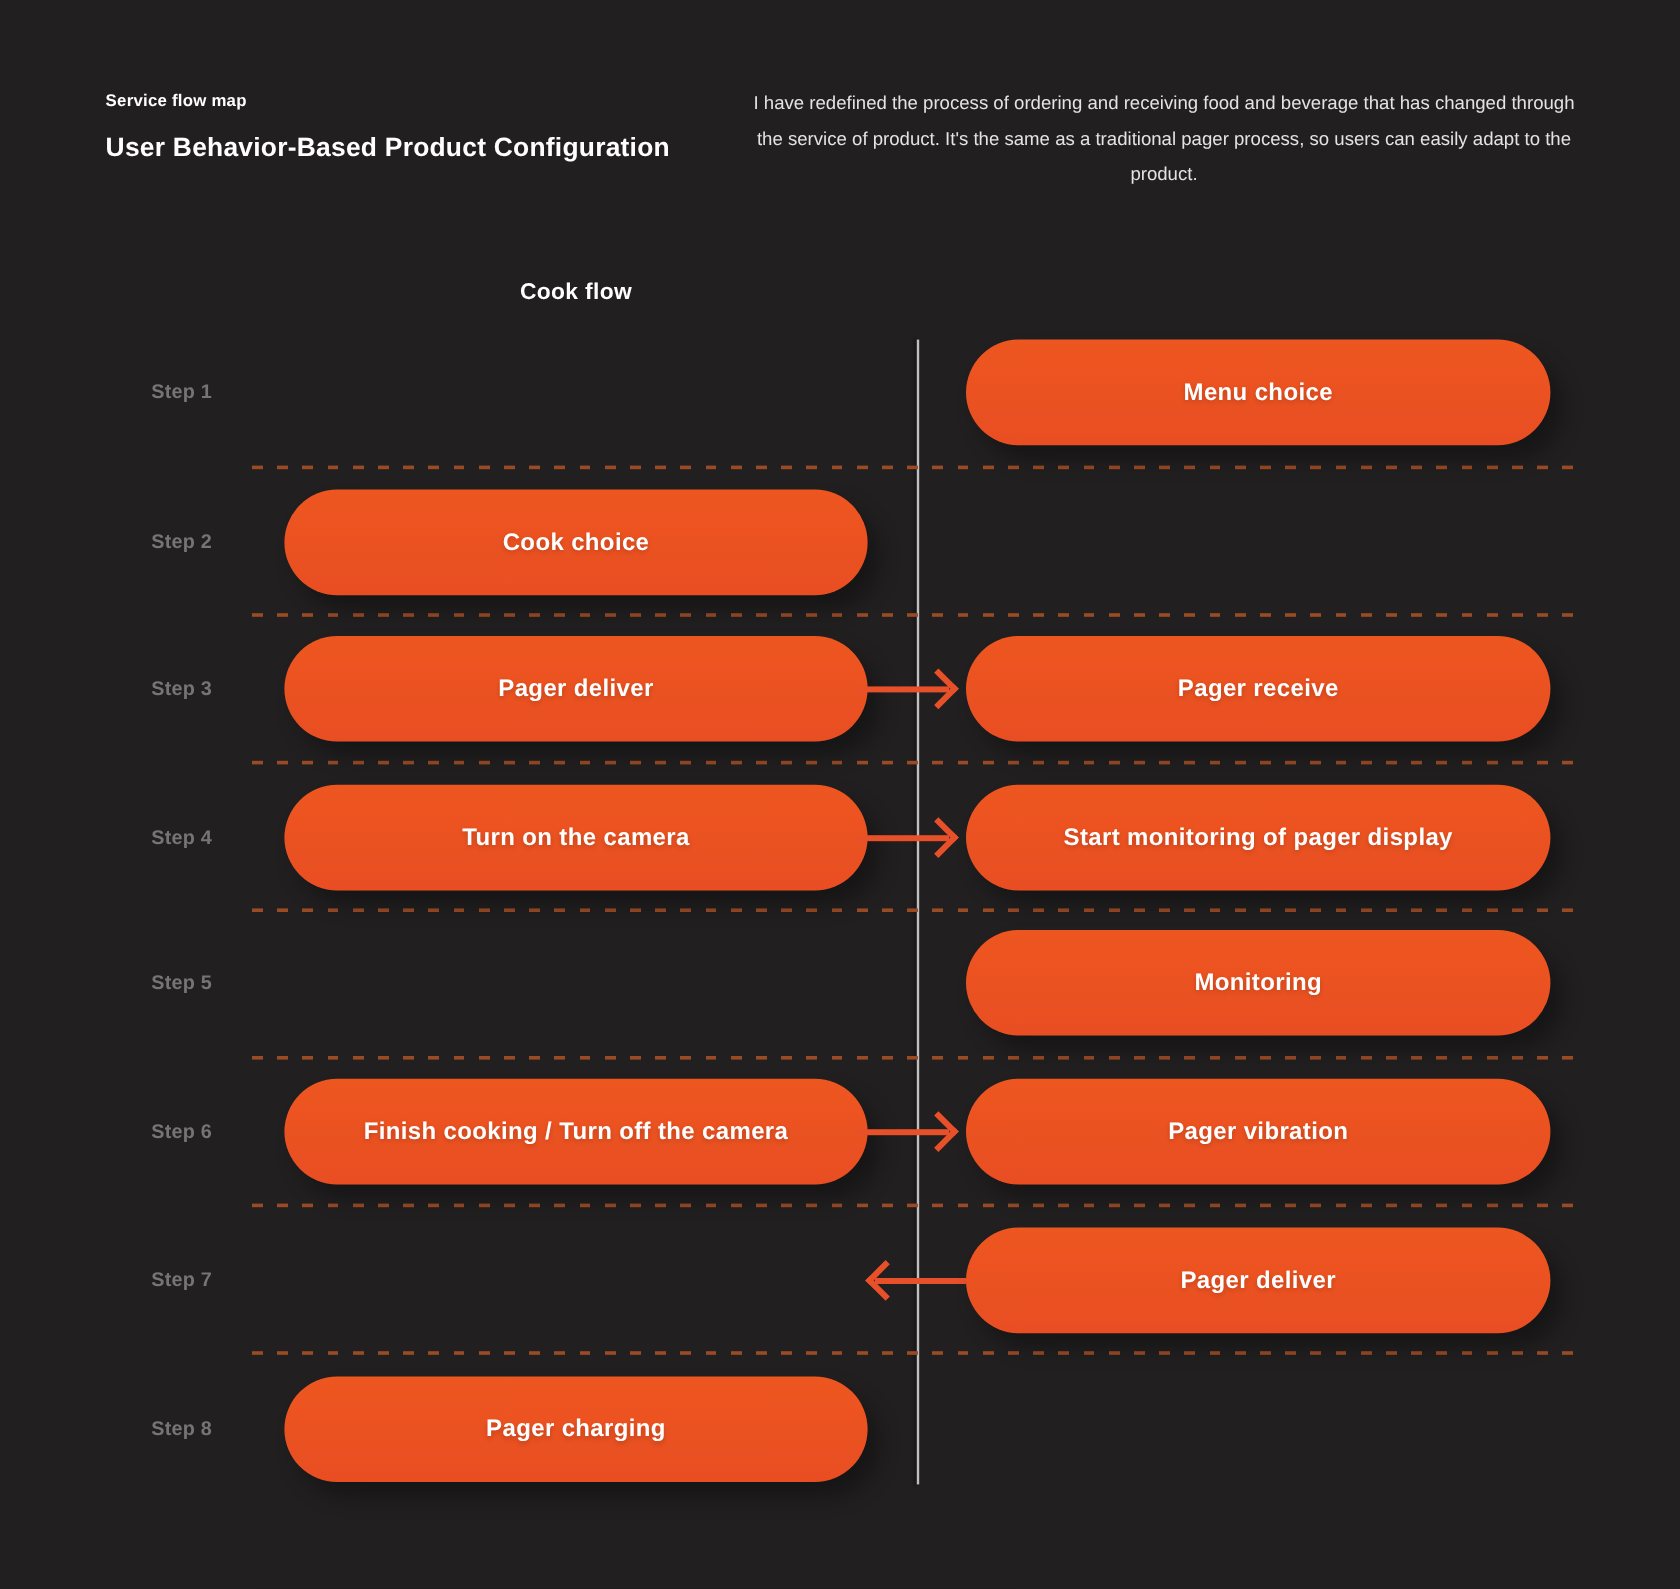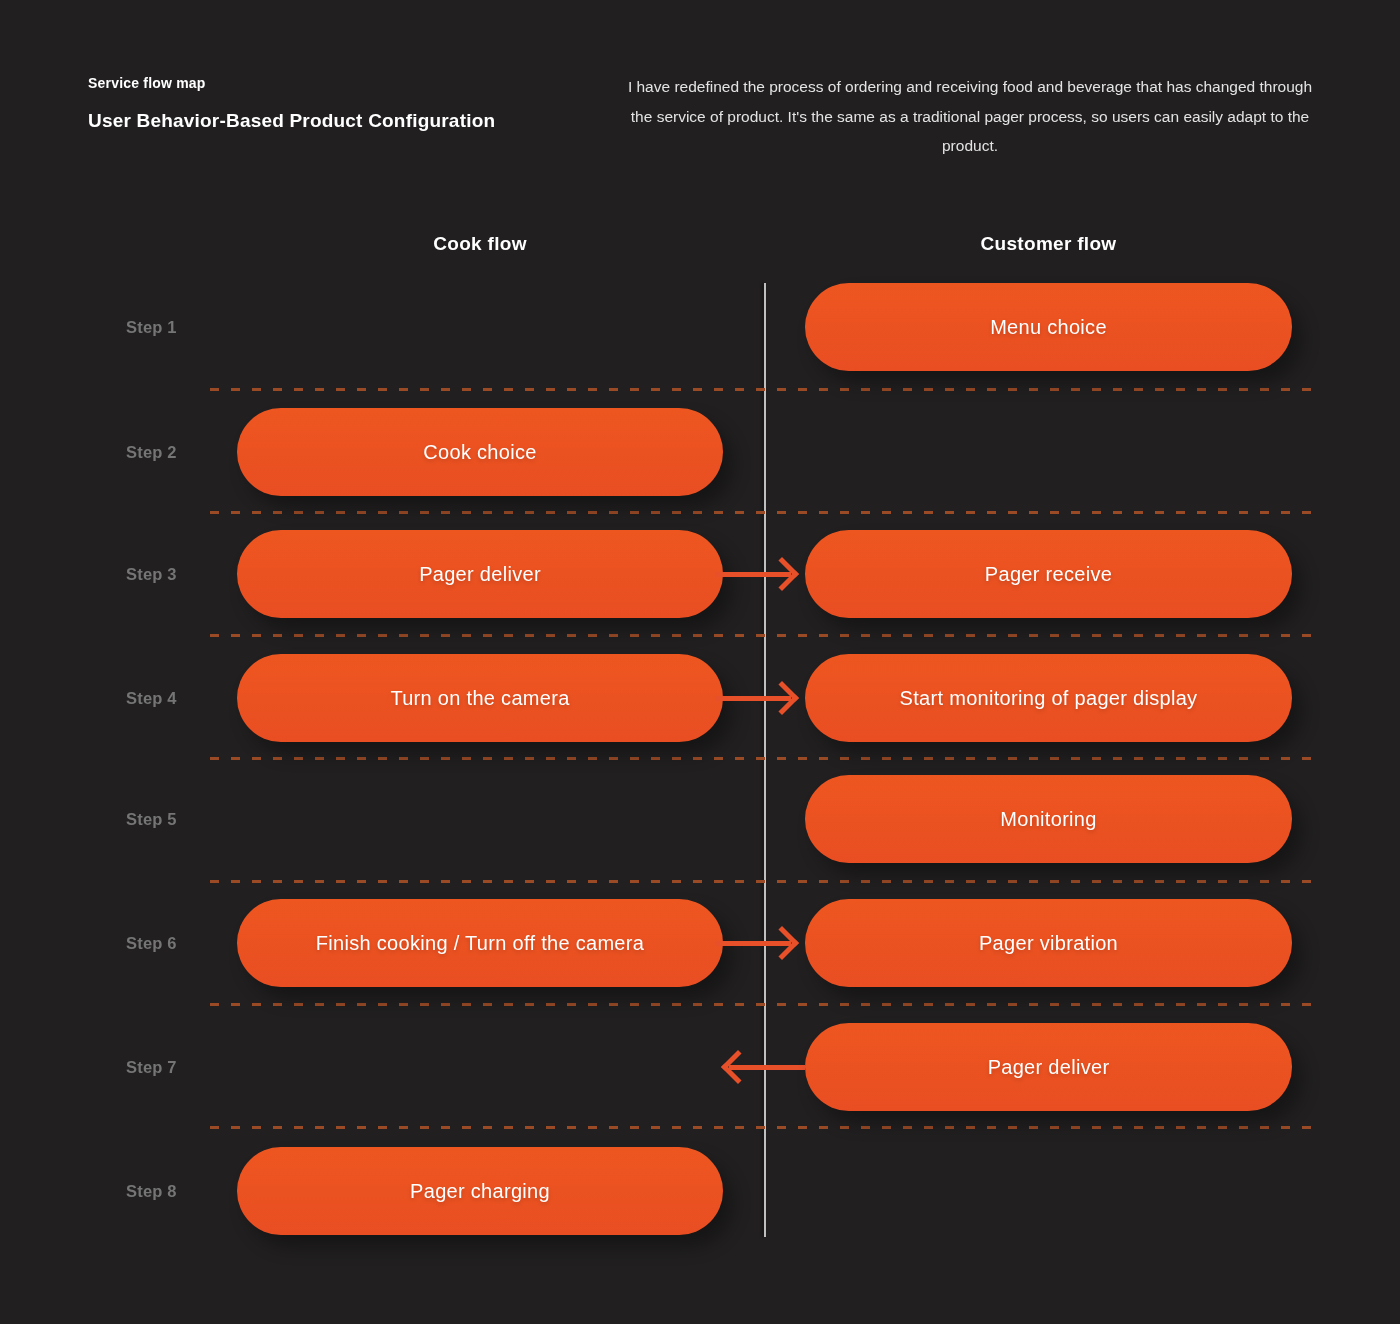--- a/index.html
+++ b/index.html
@@ -16,21 +16,21 @@
   }
 
   
   .eyebrow {
     position: absolute; left: 88px; top: 75px;
     color: #ffffff; font-size: 14px; font-weight: bold;
     letter-spacing: 0.2px;
   }
   .title {
     position: absolute; left: 88px; top: 110px;
-    color: #ffffff; font-size: 19px; font-weight: bold;
+    color: #ffffff; font-size: 22px; font-weight: bold;
     letter-spacing: 0.2px;
   }
   .description {
     position: absolute; left: 620px; top: 72px; width: 700px;
     color: #e3e3e3; font-size: 15.5px; font-weight: normal;
     line-height: 29.5px;
     text-align: center;
   }
 
   
@@ -81,21 +81,21 @@
     color: #757575; font-size: 16.5px; font-weight: bold;
     letter-spacing: 0.2px;
   }
 
   .pill {
     position: absolute; top: 0; height: 88px;
     border-radius: 44px;
     background: linear-gradient(180deg, #ee5620 0%, #e84e22 100%);
     box-shadow: 10px 12px 18px rgba(0,0,0,0.32);
     display: flex; align-items: center; justify-content: center;
-    color: #ffffff; font-size: 20px; font-weight: normal;
+    color: #ffffff; font-size: 20px; font-weight: bold;
     letter-spacing: 0.3px;
     text-shadow: 0 2px 4px rgba(0,0,0,0.18);
   }
   .pill.left  { left: 237px; width: 486px; }
   .pill.right { left: 805px; width: 487px; }
 
   
   .arrow {
     position: absolute; top: 29px; left: 715px;
     width: 90px; height: 30px;
@@ -123,21 +123,20 @@
 </head>
 <body>
 
 <div class="stage">
 
   <div class="eyebrow">Service flow map</div>
   <div class="title">User Behavior-Based Product Configuration</div>
   <div class="description">I have redefined the process of ordering and receiving food and beverage that has changed through the service of product. It's the same as a traditional pager process, so users can easily adapt to the product.</div>
 
   <div class="col-header left">Cook flow</div>
-  <div class="col-header right">Customer flow</div>
 
   <div class="center-divider"></div>
 
   <div class="dash-sep s1"></div>
   <div class="dash-sep s2"></div>
   <div class="dash-sep s3"></div>
   <div class="dash-sep s4"></div>
   <div class="dash-sep s5"></div>
   <div class="dash-sep s6"></div>
   <div class="dash-sep s7"></div>

